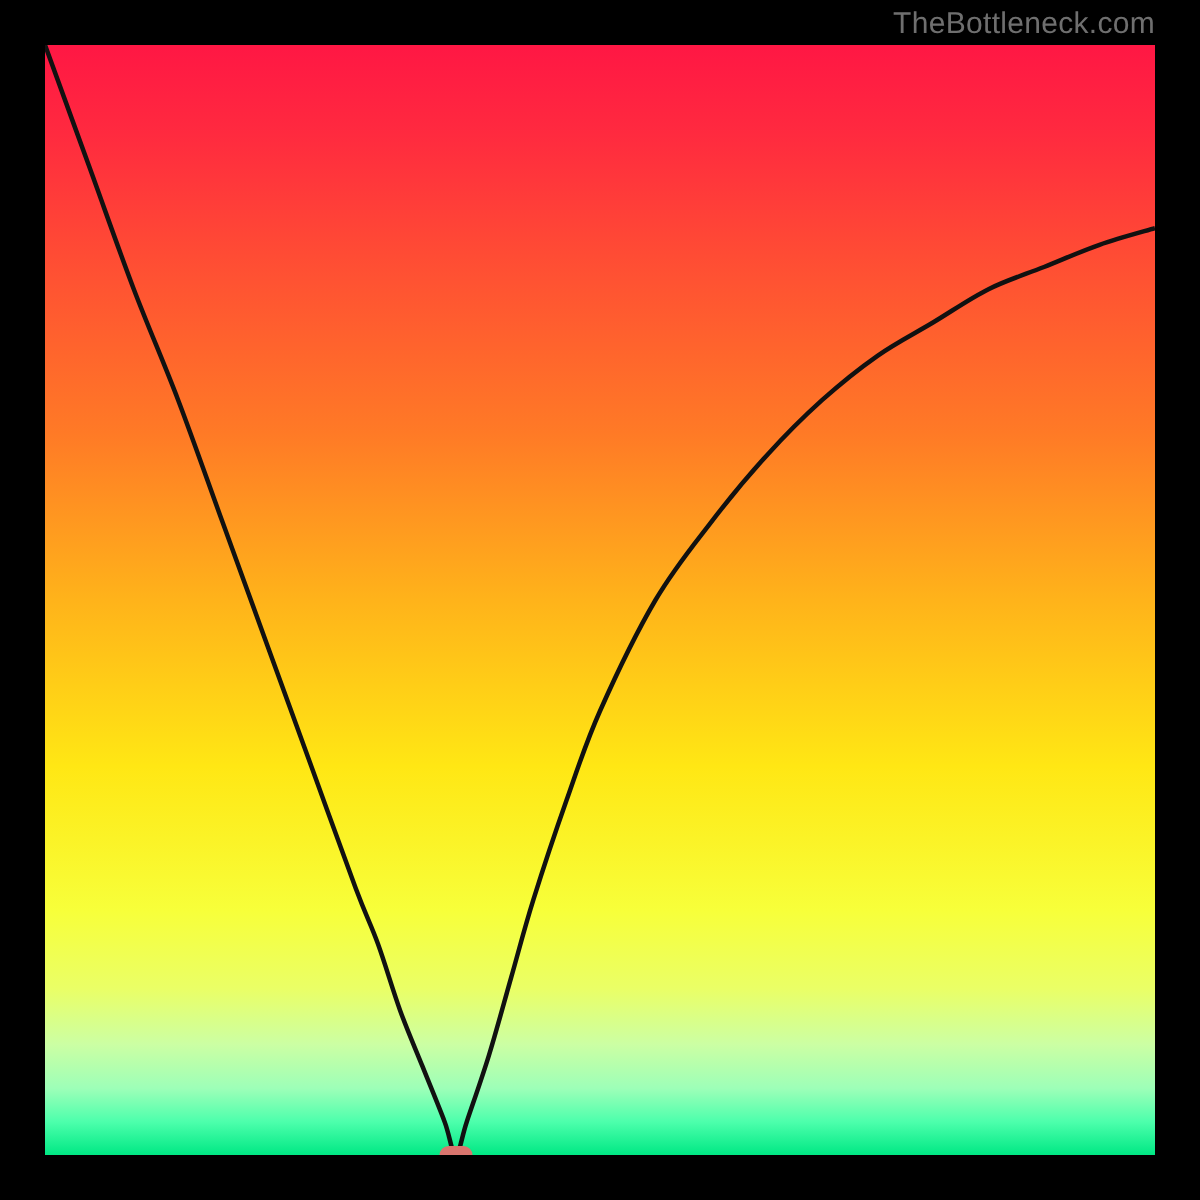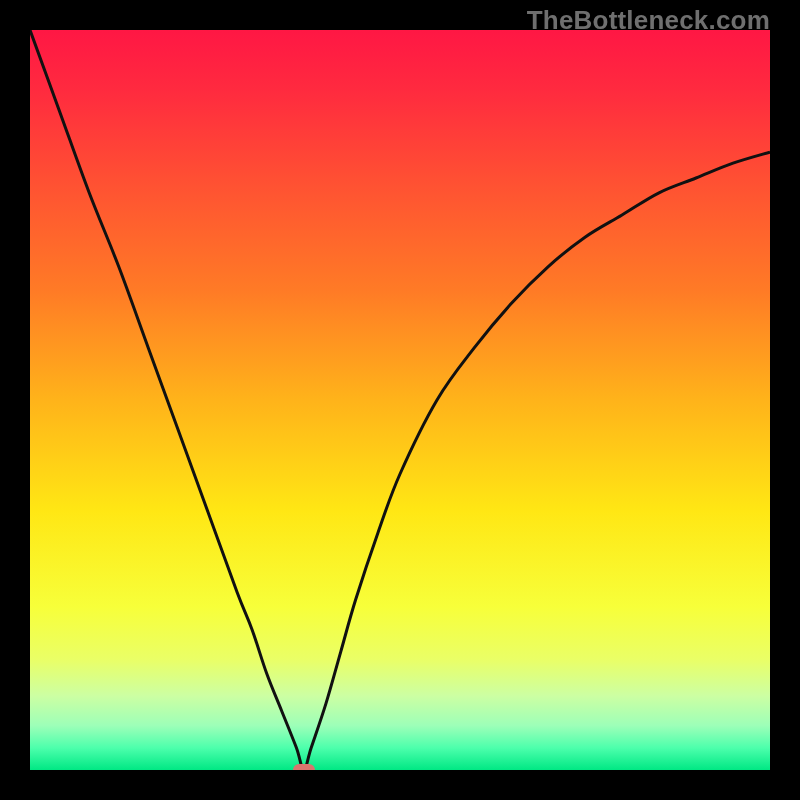--- a/index.html
+++ b/index.html
@@ -27,22 +27,22 @@
   }
   .gradient {
     position: absolute;
     inset: 0;
   }
   .attribution {
     position: absolute;
     top: 5px;
     right: 30px;
     color: #6f6f6f;
-    font-size: 26px;
-    font-weight: 700;
+    font-size: 20px;
+    font-weight: 400;
     letter-spacing: 0.2px;
   }
   .marker {
     position: absolute;
     width: 22px;
     height: 12px;
     border-radius: 6px;
     transform: translate(-50%, -50%);
   }
   svg.curve {

